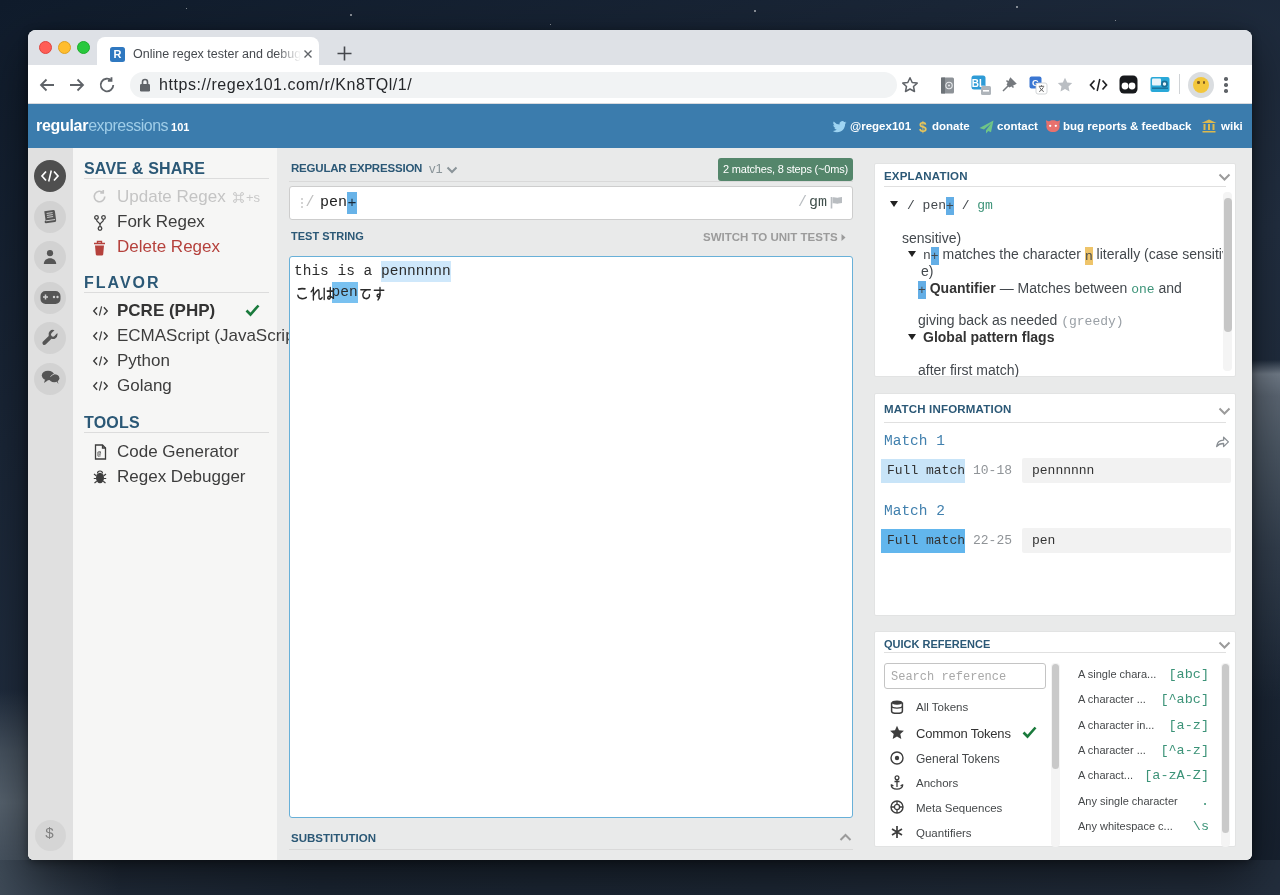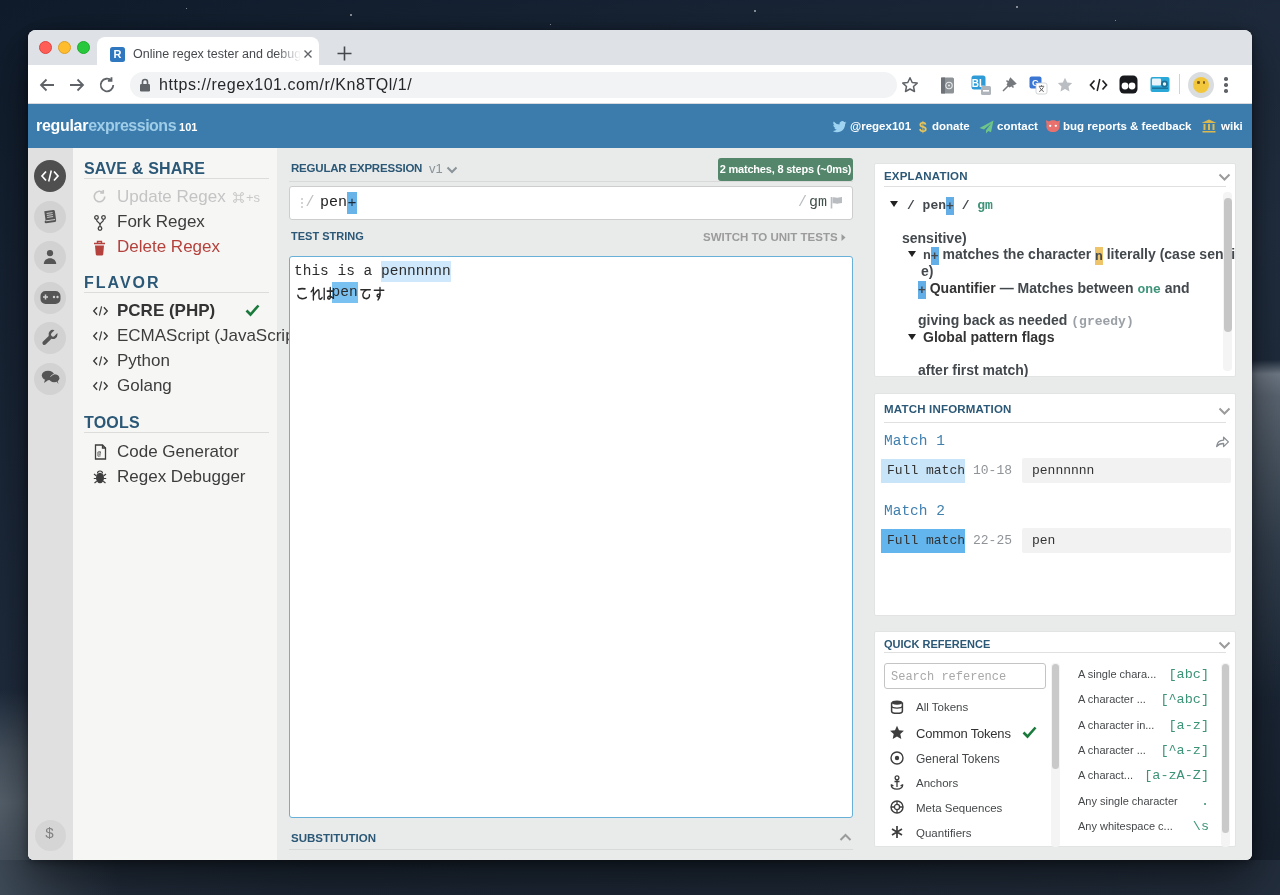--- a/index.html
+++ b/index.html
@@ -1,19 +1,19 @@
 <!DOCTYPE html>
 <html><head>
 <meta charset="utf-8">
 <style>
   * { margin:0; padding:0; box-sizing:border-box; }
   html,body { width:1280px; height:895px; overflow:hidden; }
   body { font-family:"Liberation Sans", sans-serif; position:relative;
     background:linear-gradient(155deg,#101c2c 0%,#1a2637 30%,#222f41 55%,#1d2939 80%,#16202e 100%); }
-  .abs { position:absolute;font-weight:bold; }
+  .abs { position:absolute; }
   #dune-l { left:0; top:690px; width:30px; height:205px; background:linear-gradient(180deg, rgba(30,40,52,0) 0%, #46525f 30%, #57636f 55%, #4a5663 78%, #3f4b58 100%); }
   #dune-r { left:1246px; top:300px; width:34px; height:400px; background:linear-gradient(180deg, rgba(30,40,52,0) 0%, rgba(30,40,52,0) 15%, #727d8a 18.5%, #5d6875 24%, #4b5764 38%, #333f4e 62%, rgba(30,40,52,0) 100%); }
   #strip-b { left:0; top:860px; width:1280px; height:35px; background:linear-gradient(90deg,#242f3e 0%,#1c2735 25%,#1e2937 60%,#232e3d 100%); }
   #dune-b { position:absolute; left:0; top:860px; width:120px; height:35px; background:linear-gradient(90deg,#3e4a57 0%, rgba(30,40,52,0) 100%); }
   .star { position:absolute; border-radius:50%; background:rgba(255,255,255,.65); }
 
   #win { left:28px; top:30px; width:1224px; height:830px; border-radius:8px 8px 6px 6px;
      box-shadow:0 18px 50px rgba(0,0,0,.55), 0 2px 8px rgba(0,0,0,.4); overflow:hidden; background:#fff; }
   #tabbar { left:0; top:0; width:1224px; height:35px; background:#dee1e6; }
   #tab { left:69px; top:7px; width:222px; height:28px; background:#fff; border-radius:8px 8px 0 0; }
@@ -140,21 +140,21 @@
     <circle cx="14.5" cy="9" r="1.7" fill="#e9f4fa"></circle>
     <rect x="2" y="12.5" width="16" height="1.4" fill="#1b6e96"></rect>
   </svg>
 <div class="abs" style="left:1179px;top:74px;width:1px;height:20px;background:#d0d3d6"></div>
 <div class="abs" style="left:1188px;top:72px;width:26px;height:26px;border-radius:50%;background:#dadde0"></div>
 <div class="abs" style="left:1193px;top:77px;width:16px;height:16px;border-radius:50%;background:#f3c73c"></div>
 <div class="abs" style="left:1197px;top:81px;width:2.5px;height:2.5px;border-radius:50%;background:#7c5b22"></div>
 <div class="abs" style="left:1202.5px;top:81px;width:2.5px;height:2.5px;border-radius:50%;background:#7c5b22"></div>
 <div class="abs" style="left:1224px;top:77px;width:3.5px;height:3.5px;border-radius:50%;background:#5f6368;box-shadow:0 6px 0 #5f6368,0 12px 0 #5f6368"></div>
 
-<div class="txt" style="left:36px;top:117px;font-size:16px;color:#fff;font-weight:bold;letter-spacing:-0.3px">regular<span style="color:#9fcde8;font-weight:bold;letter-spacing:-0.5px">expressions</span><span style="font-size:11px;font-weight:bold;letter-spacing:0;padding-left:3px">101</span></div>
+<div class="txt" style="left:36px;top:117px;font-size:16px;color:#fff;font-weight:bold;letter-spacing:-0.3px">regular<span style="color:#9fcde8;font-weight:normal;letter-spacing:-0.5px">expressions</span><span style="font-size:11px;font-weight:bold;letter-spacing:0;padding-left:3px">101</span></div>
 <svg style="left:833px;top:121px" width="14" height="12" viewBox="0 0 14 12">
     <path d="M13.5 1.4 c-.5.3-1 .4-1.6.5 A2.8 2.8 0 0 0 13.1.4 c-.6.3-1.2.6-1.8.7 a2.8 2.8 0 0 0 -4.8 2.5 A8 8 0 0 1 .7.6 a2.8 2.8 0 0 0 .9 3.7 c-.5 0-.9-.1-1.3-.3 0 1.3.9 2.4 2.2 2.7 -.4.1-.8.1-1.2 0 .3 1.1 1.3 1.9 2.6 1.9 A5.7 5.7 0 0 1 -.2 10 a8 8 0 0 0 4.3 1.2 c5.2 0 8-4.3 8-8 v-.4 c.5-.4 1-.9 1.4-1.4z" fill="#9ed4f2"></path>
   </svg>
 <div class="txt nav1" style="left:850px;top:120px">@regex101</div>
 <div class="txt" style="left:919px;top:119px;font-size:14px;font-weight:bold;color:#e8c55a">$</div>
 <div class="txt nav1" style="left:932px;top:120px">donate</div>
 <svg style="left:979px;top:120px" width="15" height="14" viewBox="0 0 15 14">
     <path d="M14.5 0.5 L0.5 8 5 9.6 12.5 3 7 10.3 7 13.5 9.3 11 12 12.2 Z" fill="#6fc587"></path>
   </svg>
 <div class="txt nav1" style="left:997px;top:120px">contact</div>
@@ -274,21 +274,21 @@
   </svg>
 <div class="litem" style="left:117px;top:470px">Regex Debugger</div>
 
 <div class="hdr" style="left:291px;top:162px;letter-spacing:-0.2px">REGULAR EXPRESSION</div>
 <div class="txt" style="left:429px;top:161px;font-size:13px;color:#8a9499">v1</div>
 <svg style="left:446px;top:166px" width="12" height="8" viewBox="0 0 12 8">
     <path d="M1.5 1.5 L6 6 L10.5 1.5" stroke="#8a9499" stroke-width="2" fill="none"></path>
   </svg>
 <div class="abs" style="left:289px;top:181px;width:564px;height:1px;background:#d9d9d9"></div>
 <div class="abs" style="left:718px;top:158px;width:135px;height:23px;background:#54866b;border-radius:3px"></div>
-<div class="txt" style="left:718px;top:163px;width:135px;text-align:center;font-size:11px;font-weight:bold;color:#fff;letter-spacing:-0.2px">2 matches, 8 steps (~0ms)</div>
+<div class="txt" style="left:718px;top:163px;width:135px;text-align:center;font-size:11px;font-weight:normal;color:#fff;letter-spacing:-0.2px">2 matches, 8 steps (~0ms)</div>
 
 <div class="abs" style="left:289px;top:186px;width:564px;height:34px;background:#fff;border:1px solid #cdcdcd;border-radius:3px"></div>
 <div class="abs" style="left:300.5px;top:197.5px;width:2.2px;height:2.2px;border-radius:50%;background:#c6c6c6;box-shadow:0 4px 0 #c6c6c6,0 8px 0 #c6c6c6"></div>
 <div class="txt mono" style="left:305.5px;top:194px;font-size:15px;color:#bfbfbf">/</div>
 <div class="txt mono" style="left:320px;top:194px;font-size:15px;color:#222">pen<span style="background:#68b3e8;color:#1a2a3a;padding:2.5px 0.5px 3px">+</span></div>
 <div class="txt mono" style="left:798px;top:194px;font-size:15px;color:#b9bdc1">/</div>
 <div class="txt mono" style="left:809px;top:194px;font-size:15px;color:#41504c">gm</div>
 <svg style="left:830px;top:196px" width="14" height="13" viewBox="0 0 14 13">
     <path d="M1.5 1 V12.5" stroke="#b9bdc1" stroke-width="1.6"></path>
     <path d="M2.5 1.5 c2-1 4 1 6 0 l3.5-.4 v6 l-3.5.4 c-2 1-4-1-6 0 z" fill="#b9bdc1"></path>

